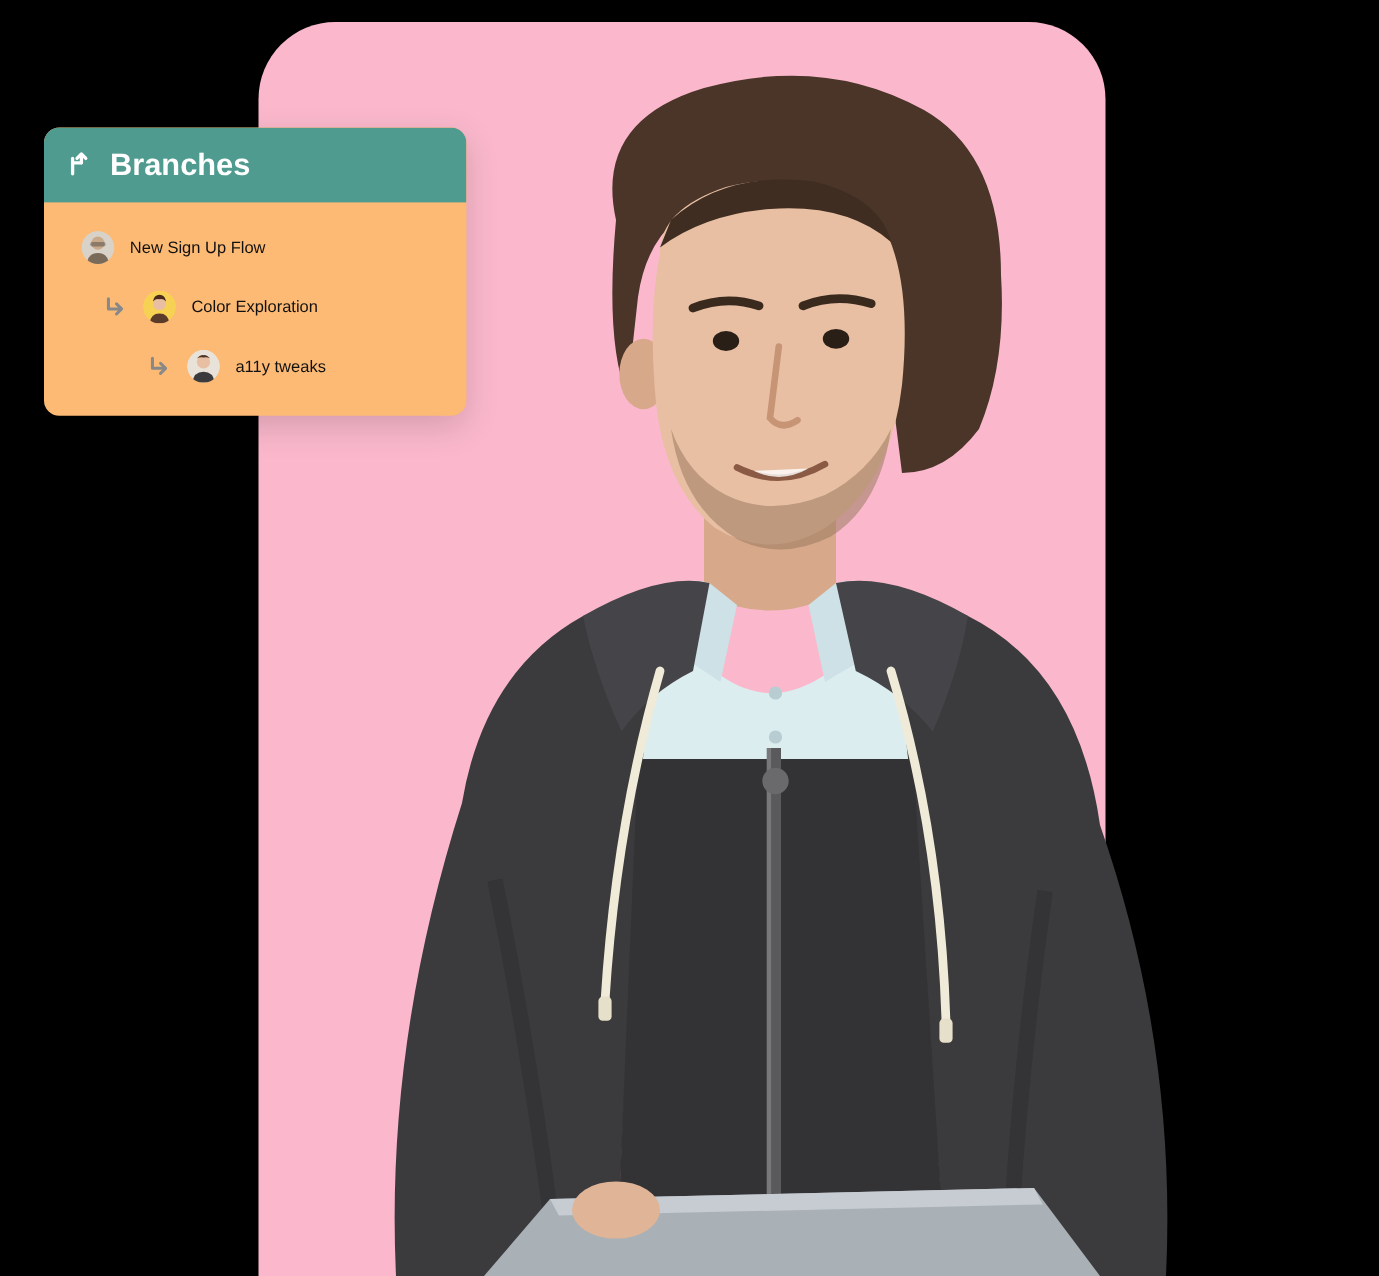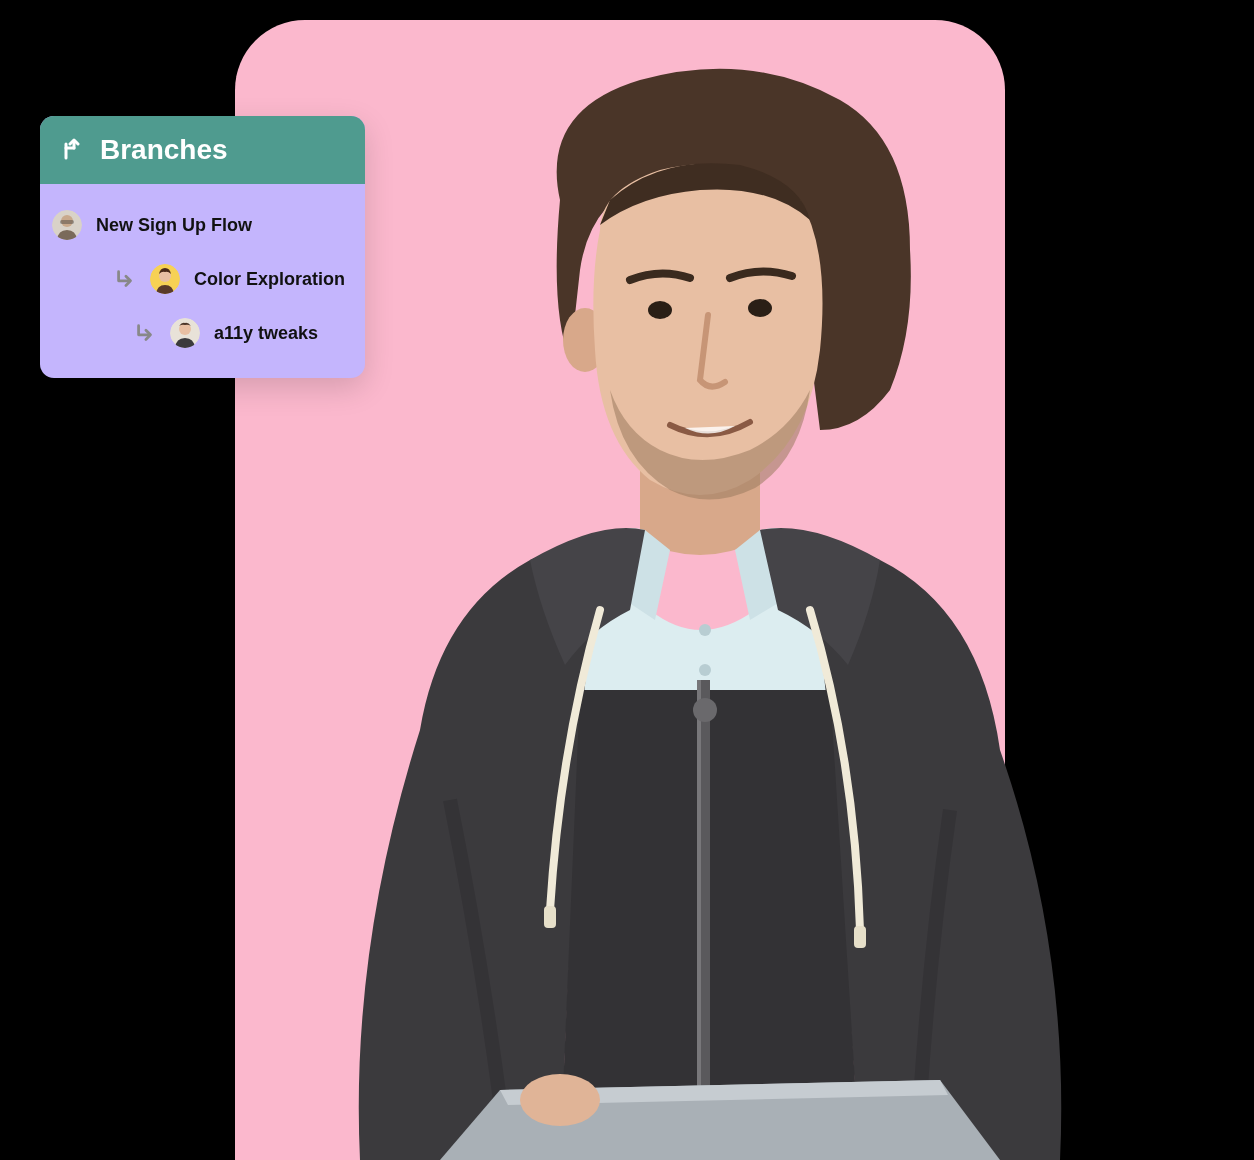--- a/index.html
+++ b/index.html
@@ -25,22 +25,22 @@
       left: 300px;
       top: 50px;
       width: 780px;
       height: 1110px;
     }
     .person svg { width: 100%; height: 100%; }
     .branches-panel {
       position: absolute;
       left: 40px;
       top: 116px;
-      width: 325px;
-      background: #c4b5fd;
+      width: 384px;
+      background: #fdba74;
       border-radius: 14px;
       overflow: hidden;
       box-shadow: 0 10px 30px rgba(0,0,0,0.15);
     }
     .panel-header {
       background: #4f9b8f;
       color: #fff;
       display: flex;
       align-items: center;
       gap: 14px;
@@ -55,43 +55,43 @@
       align-items: center;
       justify-content: center;
     }
     .branch-list {
       padding: 14px 0 18px 0;
     }
     .branch-item {
       display: flex;
       align-items: center;
       gap: 14px;
-      padding: 12px 12px;
-      font-size: 18px;
-      font-weight: 700;
+      padding: 12px 34px;
+      font-size: 15px;
+      font-weight: 400;
       color: #111;
       cursor: pointer;
     }
     .sub-arrow {
       width: 22px;
       height: 22px;
       display: flex;
       align-items: center;
       justify-content: center;
       flex-shrink: 0;
     }
     .avatar {
       width: 30px;
       height: 30px;
       border-radius: 50%;
       flex-shrink: 0;
       position: relative;
       overflow: hidden;
     }
-    .indent-1 { padding-left: 54px; margin-left: 20px; }
+    .indent-1 { padding-left: 54px; }
     .indent-2 { padding-left: 94px; text-align: right; }
   </style>
 </head>
 <body>
 
 <div class="pink-backdrop"></div>
 
 <div class="person">
   <svg viewBox="0 0 780 1110" xmlns="http://www.w3.org/2000/svg">
 

